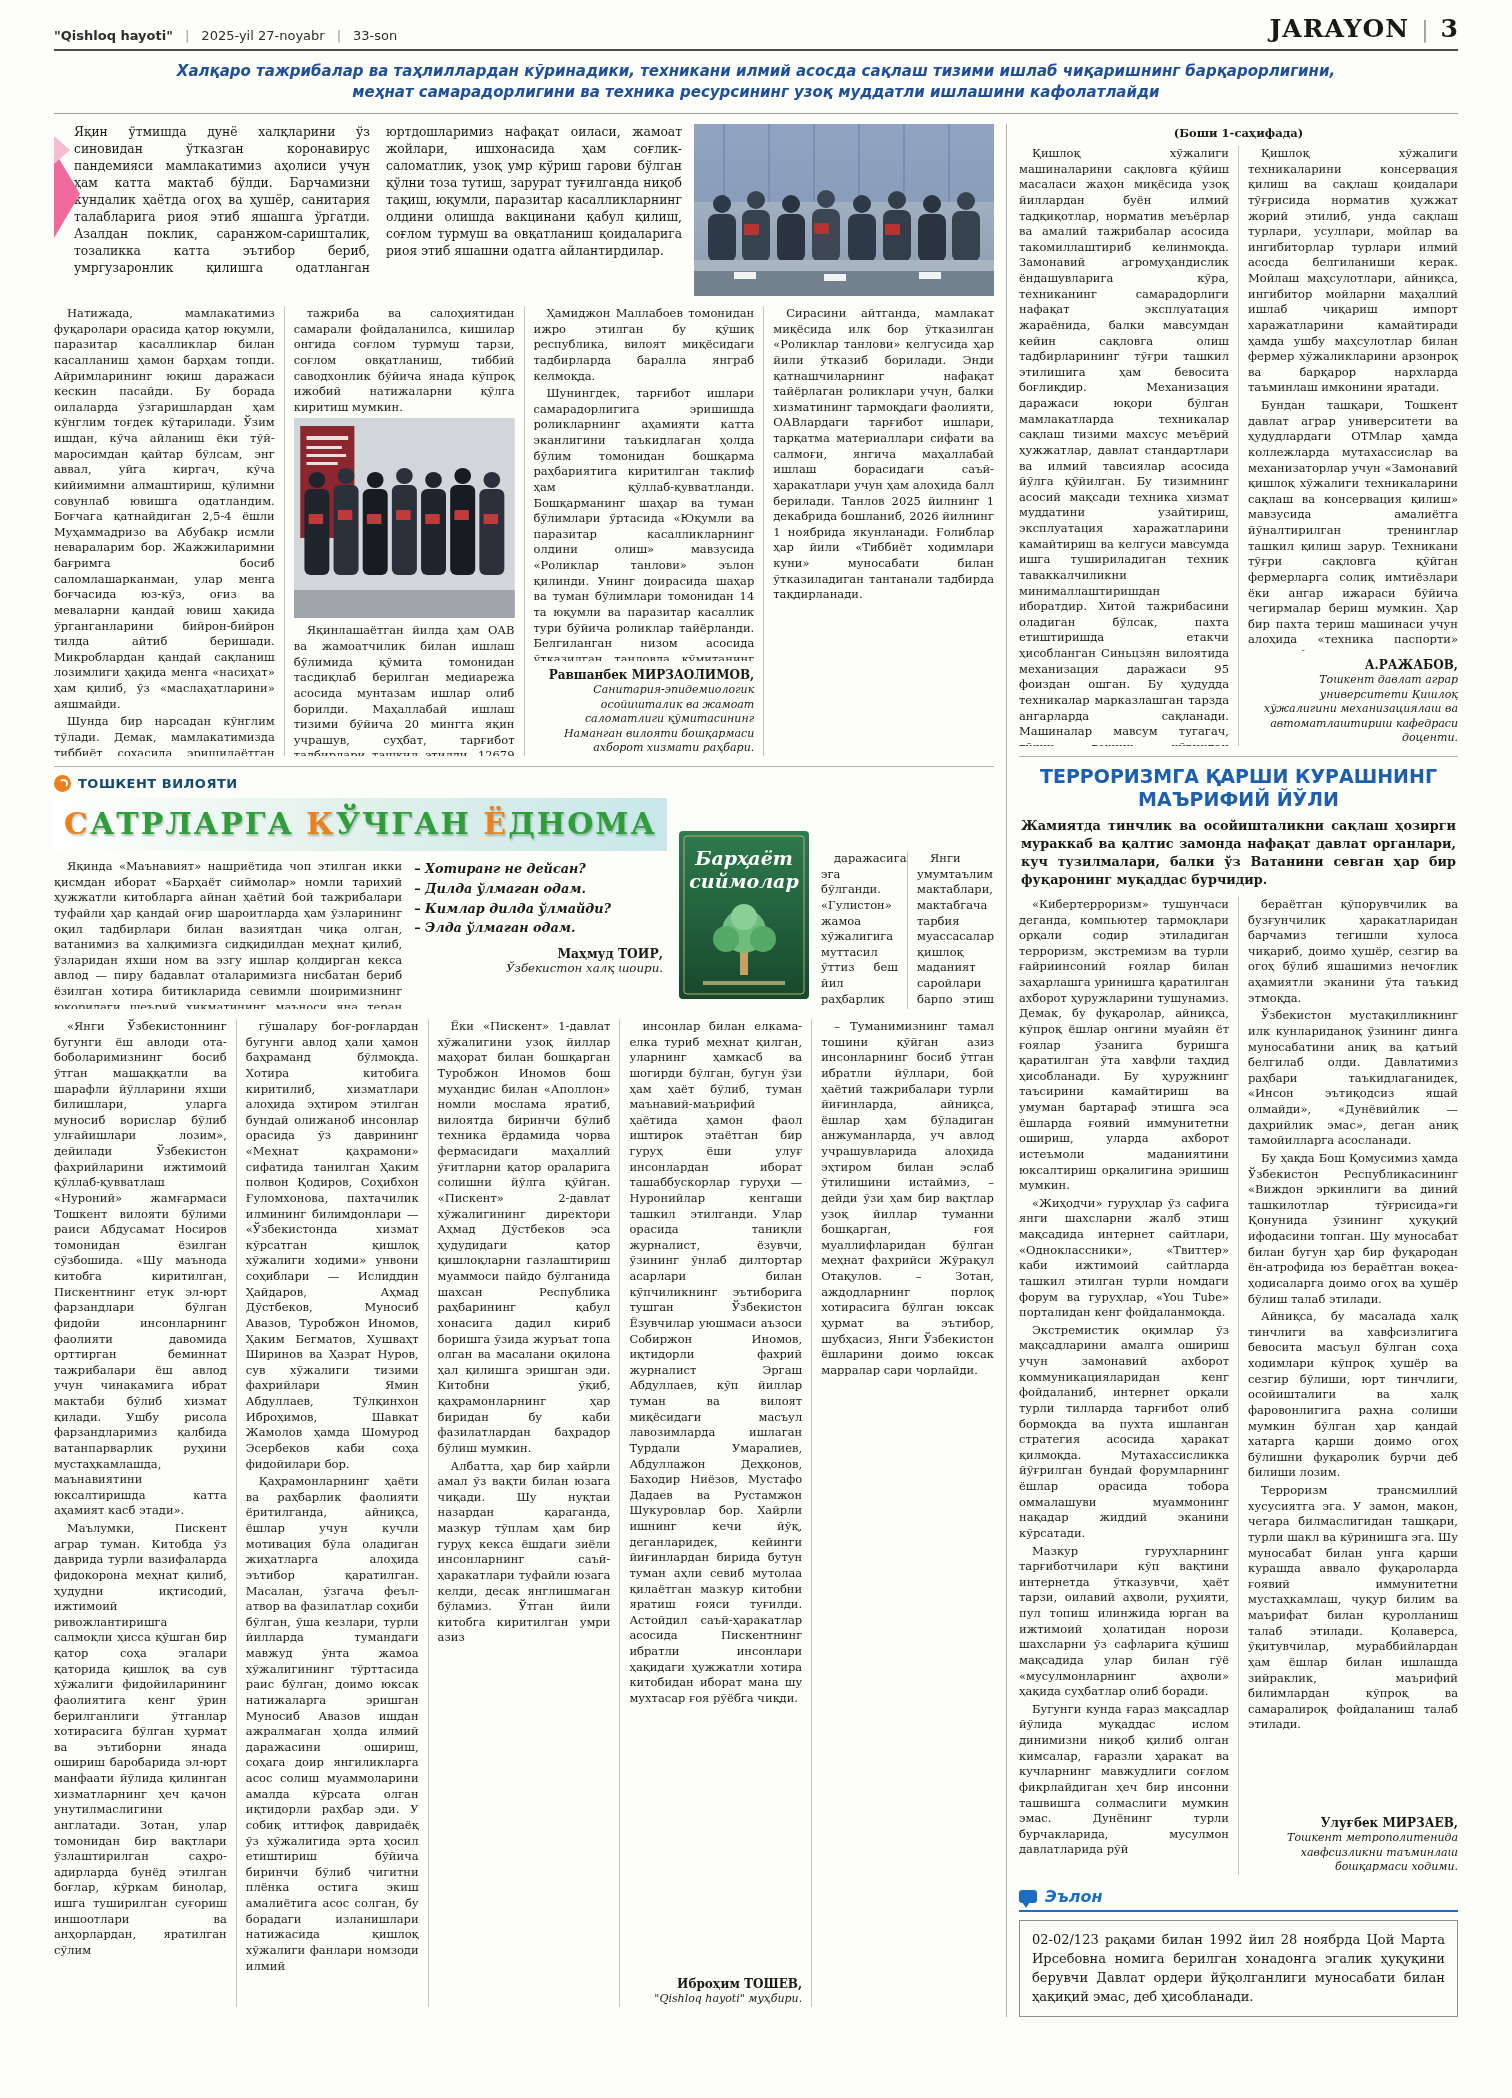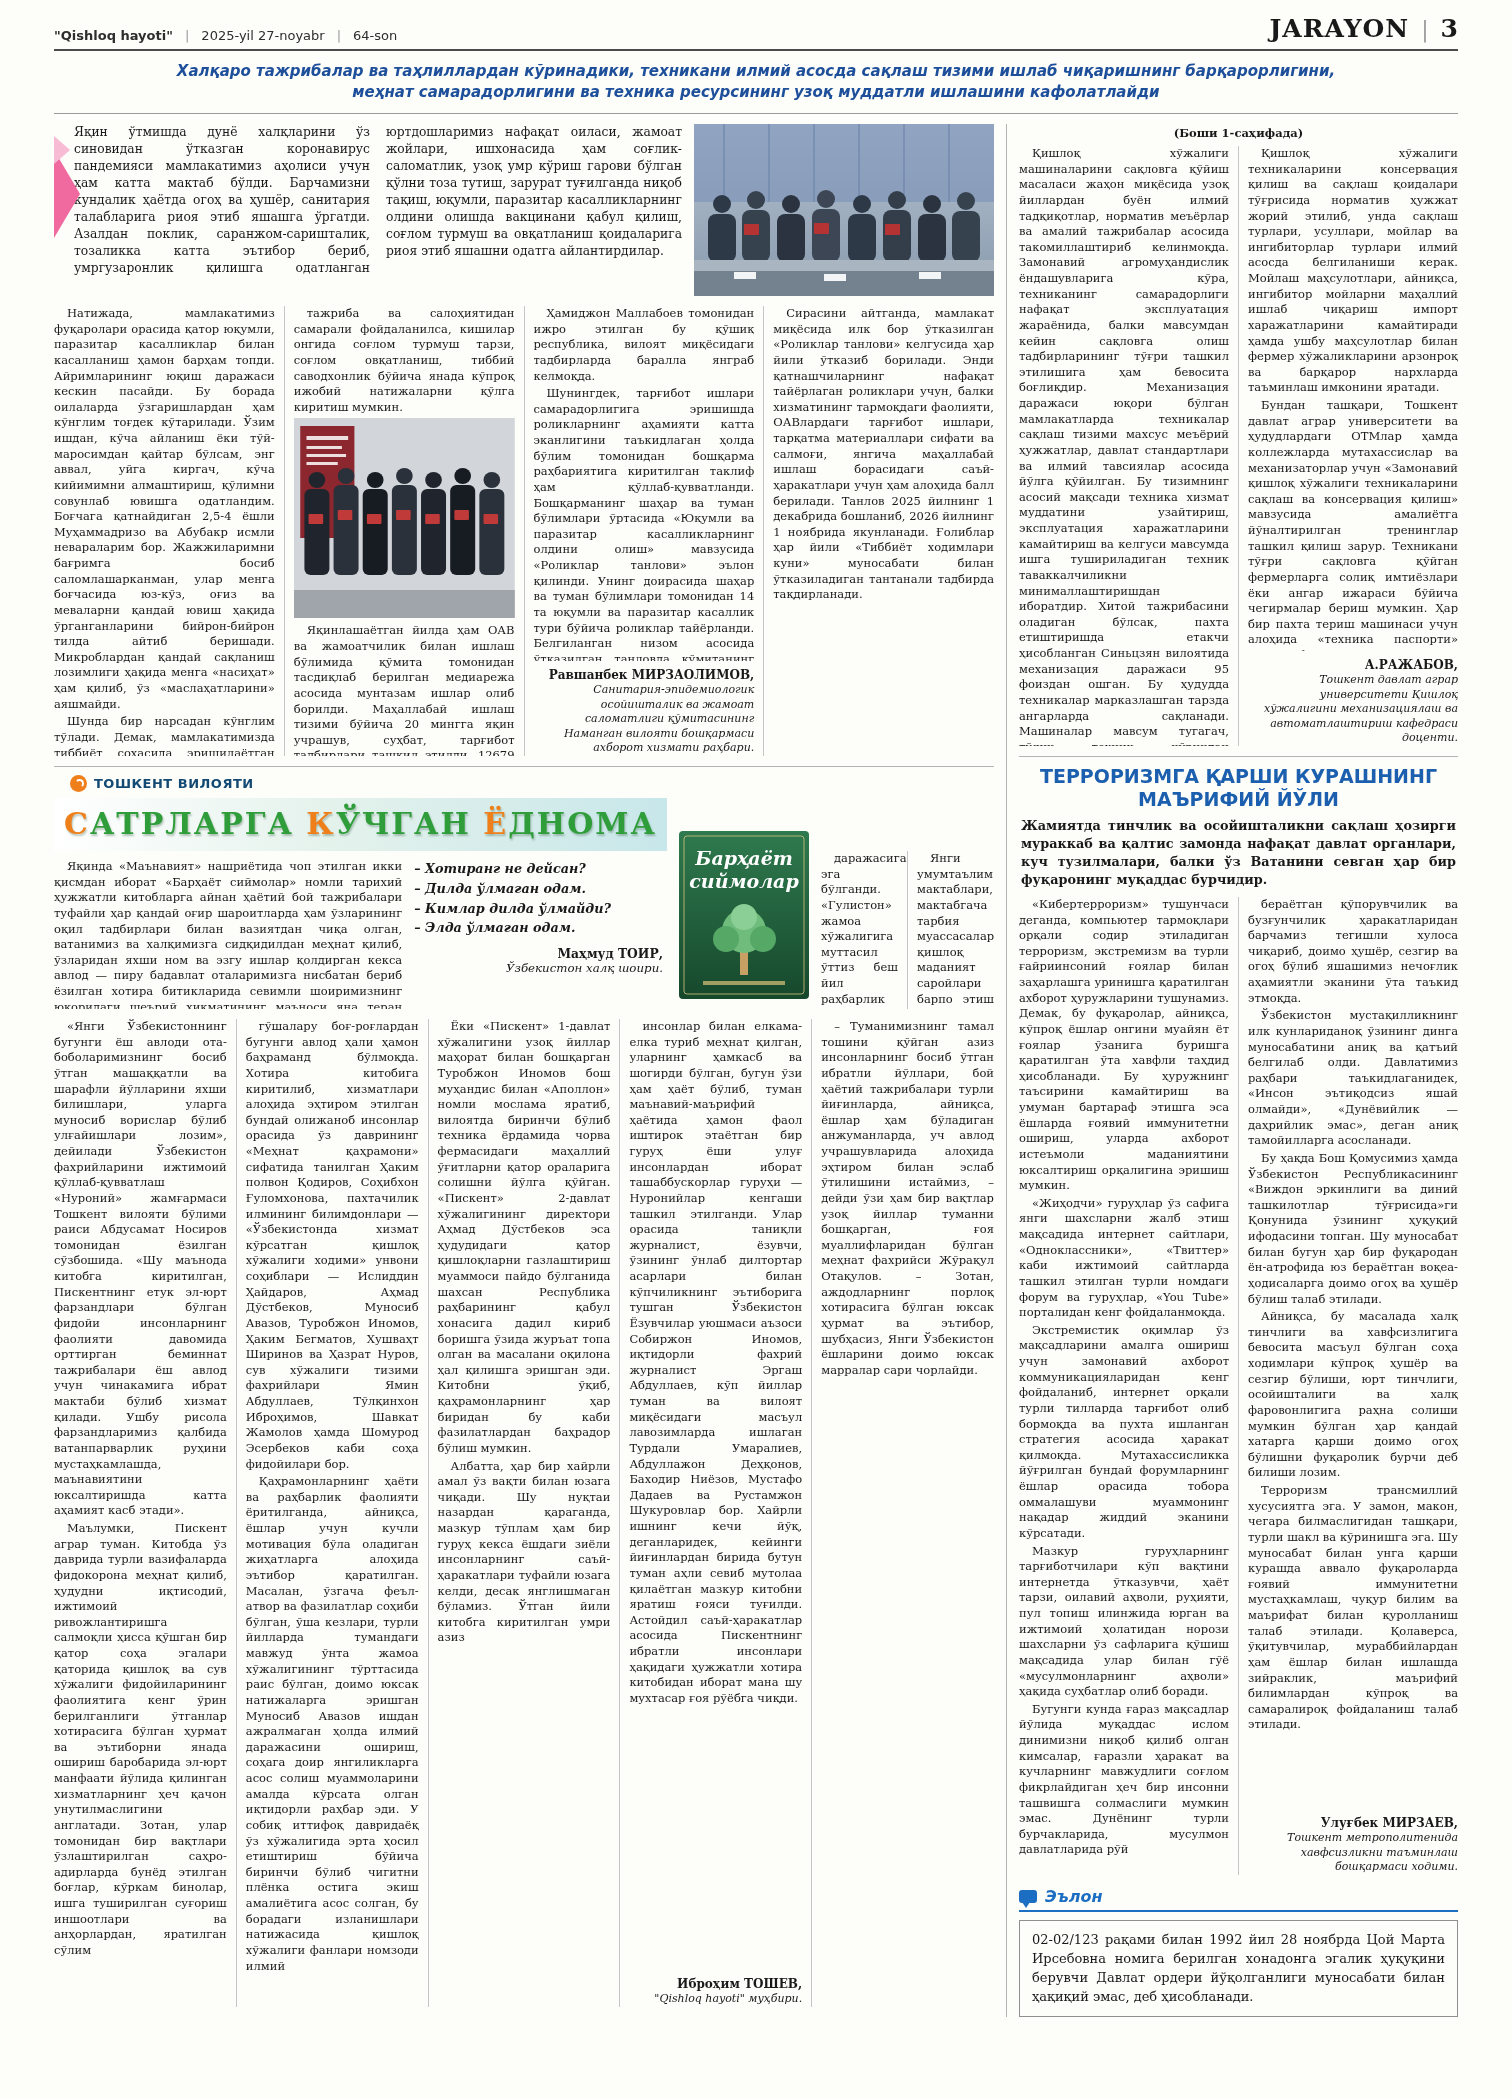--- a/index.html
+++ b/index.html
@@ -52,21 +52,21 @@
   .lead{column-count:2;column-gap:16px;font-size:12.3px;line-height:1.38;text-align:justify;margin:0;}
   .photo1{flex:0 0 300px;height:172px;margin:0;}
   .photo1 svg,.photo2 svg,.book svg{display:block;width:100%;height:100%;}
   .a1-cols{margin-top:10px;height:450px;overflow:hidden;}
   .photo2{margin:3px 0 5px;height:200px;}
   
   .a3-top{display:flex;gap:12px;align-items:flex-end;}
   .a3-left{flex:0 0 462px;align-self:flex-start;}
   .region-badge{display:flex;align-items:center;gap:7px;
                 font-family:"DejaVu Sans","Liberation Sans",sans-serif;font-weight:bold;
-                font-size:13px;color:#134a74;letter-spacing:.5px;margin-left:16px;}
+                font-size:13px;color:#134a74;letter-spacing:.5px;}
   .badge-icon{width:17px;height:17px;border-radius:50%;background:#ef7f1a;position:relative;flex:0 0 auto;}
   .badge-icon:after{content:"";position:absolute;left:5px;top:4px;right:3px;bottom:4px;
                 border:2.5px solid #fff;border-radius:50%;border-left-color:transparent;border-bottom-color:transparent;}
   .a3-headline{margin-top:6px;padding:8px 10px 10px;white-space:nowrap;
                background:linear-gradient(90deg,#ffffff,#e4f2ec 45%,#c8e7ea);
                font-family:"DejaVu Serif","Liberation Serif",serif;font-weight:bold;
                font-size:30px;letter-spacing:2px;text-shadow:1px 2px 2px rgba(50,90,60,.35);}
   .a3-under{display:flex;gap:12px;margin-top:8px;height:150px;overflow:hidden;}
   .a3-intro{flex:1.4;font-size:11.5px;line-height:1.36;text-align:justify;min-width:0;}
   .a3-intro p{margin:0;text-indent:13px;}
@@ -102,21 +102,21 @@
 <body>
 
 <div class="page">
 
   <header class="masthead">
     <div class="mast-left">
       <span class="title">"Qishloq hayoti"</span>
       <span class="sep">|</span>
       <span>2025-yil 27-noyabr</span>
       <span class="sep">|</span>
-      <span>64-son</span>
+      <span>33-son</span>
     </div>
     <div class="mast-right">
       <span class="section-name">JARAYON</span>
       <span class="mast-divider">|</span>
       <span class="page-num">3</span>
     </div>
   </header>
 
   <div class="epigraph">Халқаро тажрибалар ва таҳлиллардан кўринадики, техникани илмий асосда сақлаш тизими ишлаб чиқаришнинг барқарорлигини, меҳнат самарадорлигини ва техника ресурсининг узоқ муддатли ишлашини кафолатлайди</div>
 

